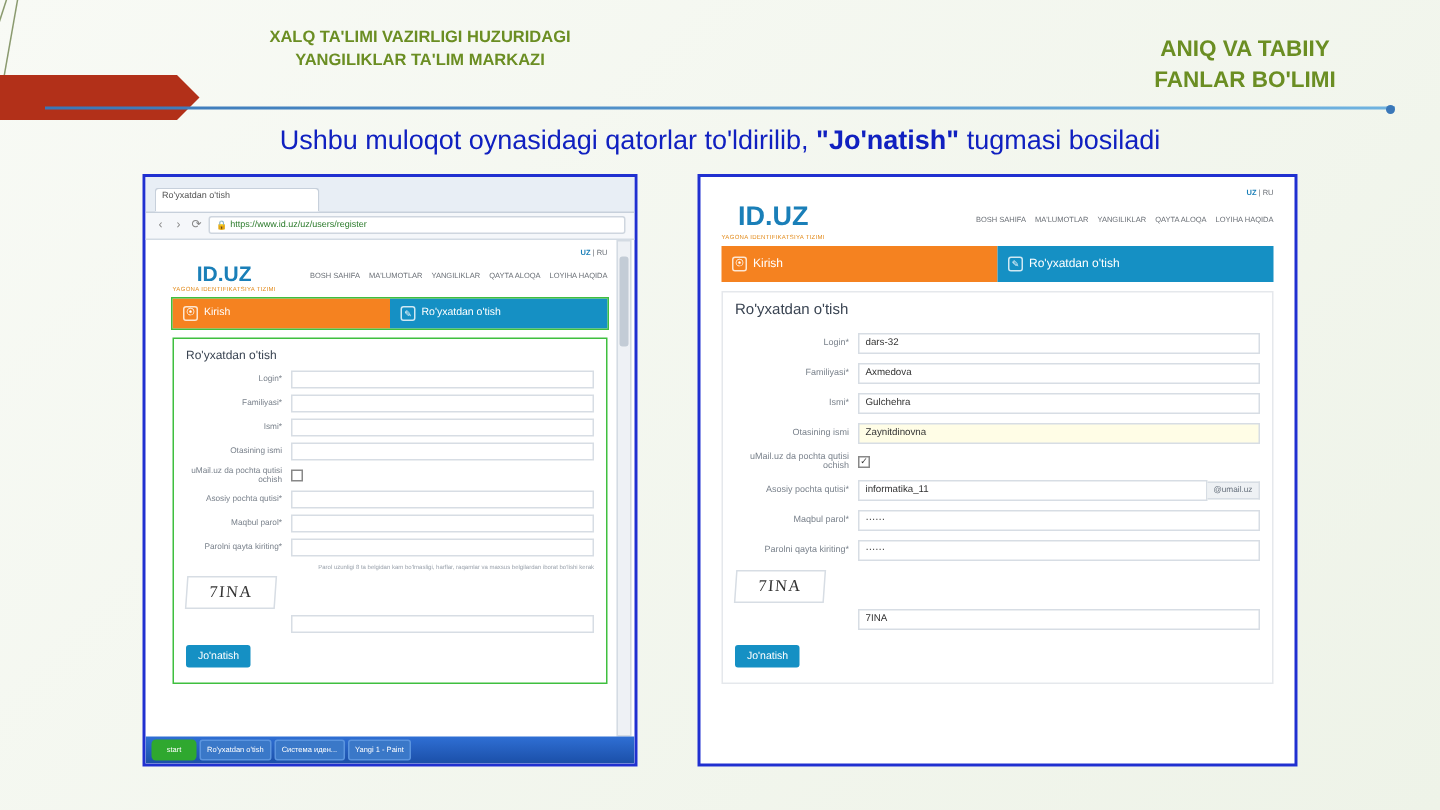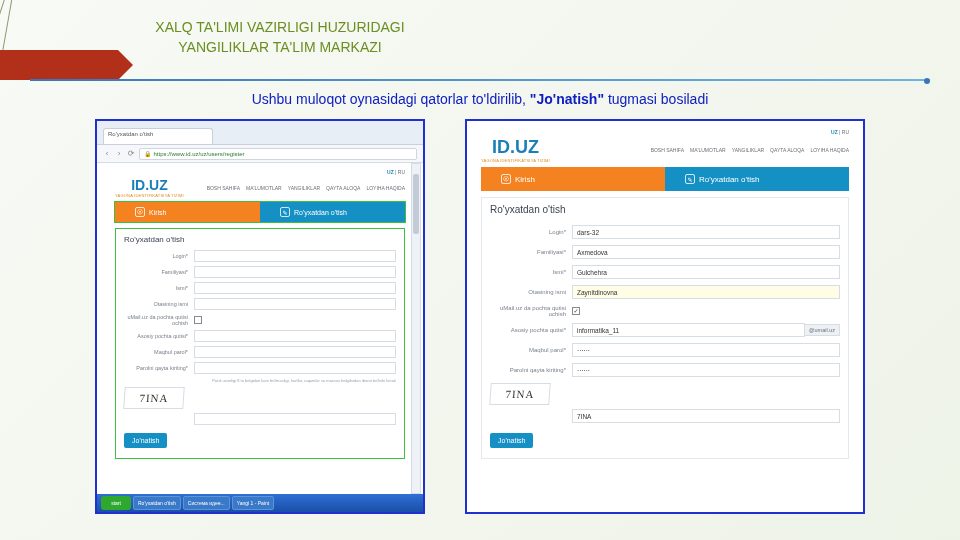--- a/index.html
+++ b/index.html
@@ -11,28 +11,28 @@
     overflow: hidden;
   }
   .leaves { position:absolute; inset:0; pointer-events:none; }
   .stem { position:absolute; width:1px; height:700px; background:#8a9a6e; transform-origin: top left; }
   .stem1 { left:20px; top:-50px; transform: rotate(18deg); }
   .stem2 { left:20px; top:-50px; transform: rotate(25deg); }
   .stem3 { left:20px; top:-50px; transform: rotate(10deg); }
   .stem4 { left:20px; top:-50px; transform: rotate(32deg); }
 
   .header { position:relative; padding: 18px 40px 10px 40px; }
-  .title-left { color:#6b8e23; font-weight:normal; font-size:14px; text-align:center; line-height:1.4; margin-left:80px; width:320px;}
+  .title-left { color:#6b8e23; font-weight:bold; font-size:11px; text-align:center; line-height:1.4; margin-left:80px; width:320px;}
   .title-right { position:absolute; right:50px; top:22px; color:#6b8e23; font-weight:bold; font-size:15px; text-align:center; line-height:1.4; width:160px;}
   .accent-bar { position:absolute; left:0; top:50px; width:118px; height:30px; background:#b23019; }
   .accent-bar::after { content:""; position:absolute; right:-15px; top:0; border-left:15px solid #b23019; border-top:15px solid transparent; border-bottom:15px solid transparent; }
   .divider { height:2px; background:linear-gradient(90deg,#3a77b8,#6fb3e0); margin: 12px 30px 0 30px; position:relative; }
   .divider::after{ content:""; position:absolute; right:0; top:-1px; width:6px; height:6px; border-radius:50%; background:#3a77b8;}
 
-  .subtitle { text-align:center; margin-top:10px; font-size:14px; }
+  .subtitle { text-align:center; margin-top:10px; font-size:18px; }
   .subtitle .t1 { color:#1020c0; }
   .subtitle .t2 { color:#1020c0; font-weight:bold; }
   .subtitle .t3 { color:#1020c0; }
 
   .shots { display:flex; gap:40px; justify-content:center; margin-top:12px; padding:0 30px;}
   .shot { border:2px solid #2030d0; background:#fff; }
   .shotA { width:330px; height:395px; position:relative; overflow:hidden;}
   .shotB { width:400px; height:395px; position:relative; overflow:hidden;}
 
   
@@ -45,21 +45,21 @@
 
   .page { padding:6px 18px; font-size:7px; color:#333; }
   .logo { display:flex; align-items:center; justify-content:space-between; margin:2px 0 4px;text-align:center;}
   .logo .brand { font-weight:bold; font-size:14px; color:#1a7fb8; }
   .logo .brand small{ display:block; font-size:4px; color:#e28a1a; font-weight:normal; letter-spacing:0.2px;}
   .topnav { font-size:5px; color:#6a6f76; display:flex; gap:6px;}
   .lang { font-size:5px; color:#6a6f76; text-align:right; margin-bottom:2px;}
   .lang b{ color:#1a7fb8;}
 
   .tabs { display:flex; margin-top:4px;}
-  .tab { flex:1; height:20px; display:flex; align-items:center; gap:4px; padding:0 20px; color:#fff; font-size:7px;}
+  .tab { flex:1; height:20px; display:flex; align-items:center; gap:4px; padding:0 7px; color:#fff; font-size:7px;}
   .tab.orange{ background:#f58220;}
   .tab.blue{ background:#1590c4;}
   .tab .ico{ width:10px; height:10px; border:1px solid rgba(255,255,255,0.8); border-radius:2px; display:flex; align-items:center; justify-content:center; font-size:6px;}
 
   .panel { border:1px solid #e5e8ec; padding:6px 8px 10px; margin-top:6px;}
   .panel h4{ font-size:8px; color:#3a4452; font-weight:normal; margin-bottom:6px;}
   .frow { display:flex; align-items:center; margin-bottom:4px;}
   .frow label{ width:70px; text-align:right; padding-right:6px; font-size:5.5px; color:#7a828c;}
   .frow .inp{ flex:1; height:12px; border:1px solid #d7dde4; background:#fff; font-size:6px; padding:0 4px; display:flex; align-items:center; color:#333;}
   .frow .inp.yellow{ background:#fffde6;}
@@ -95,20 +95,24 @@
     <div class="stem stem3"></div>
     <div class="stem stem4"></div>
 </div>
 
 <div class="header">
   <div class="accent-bar"></div>
   <div class="title-left">
     <div>XALQ TA'LIMI VAZIRLIGI HUZURIDAGI</div>
     <div>YANGILIKLAR TA'LIM MARKAZI</div>
   </div>
+  <div class="title-right">
+    <div>ANIQ VA TABIIY</div>
+    <div>FANLAR BO'LIMI</div>
+  </div>
 </div>
 <div class="divider"></div>
 
 <div class="subtitle">
   <span class="t1">Ushbu muloqot oynasidagi qatorlar to'ldirilib, </span>
   <span class="t2">"Jo'natish"</span>
   <span class="t3">  tugmasi bosiladi</span>
 </div>
 
 <div class="shots">

